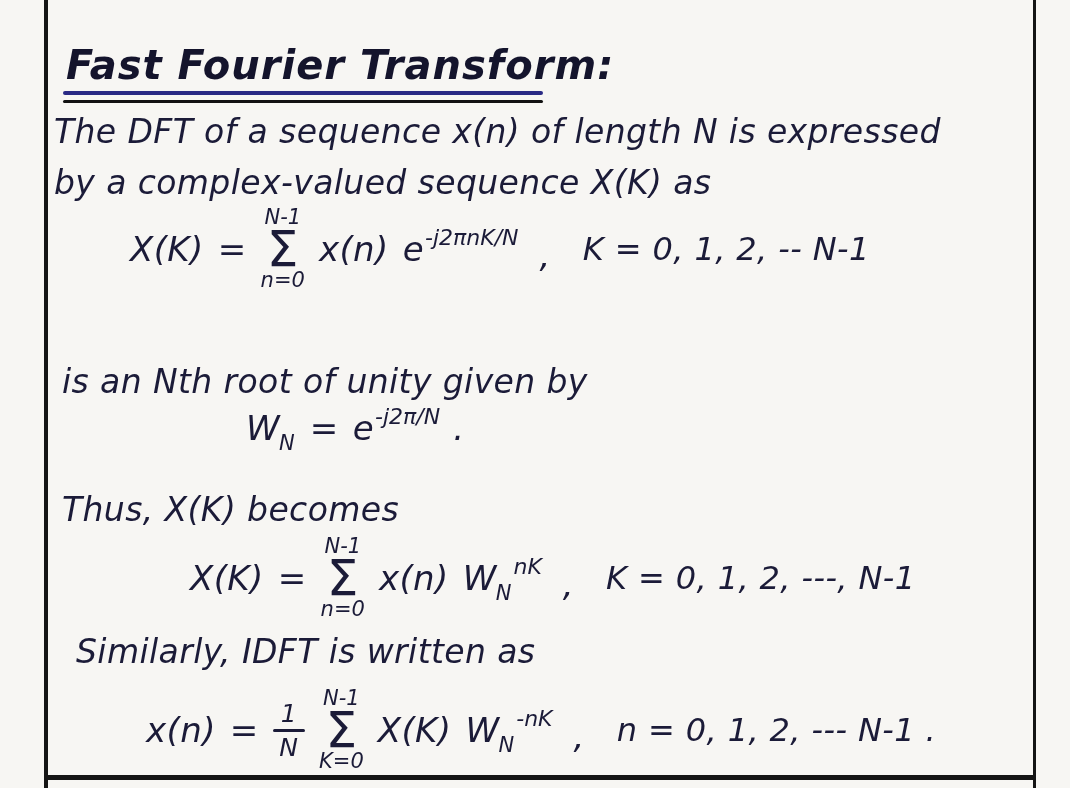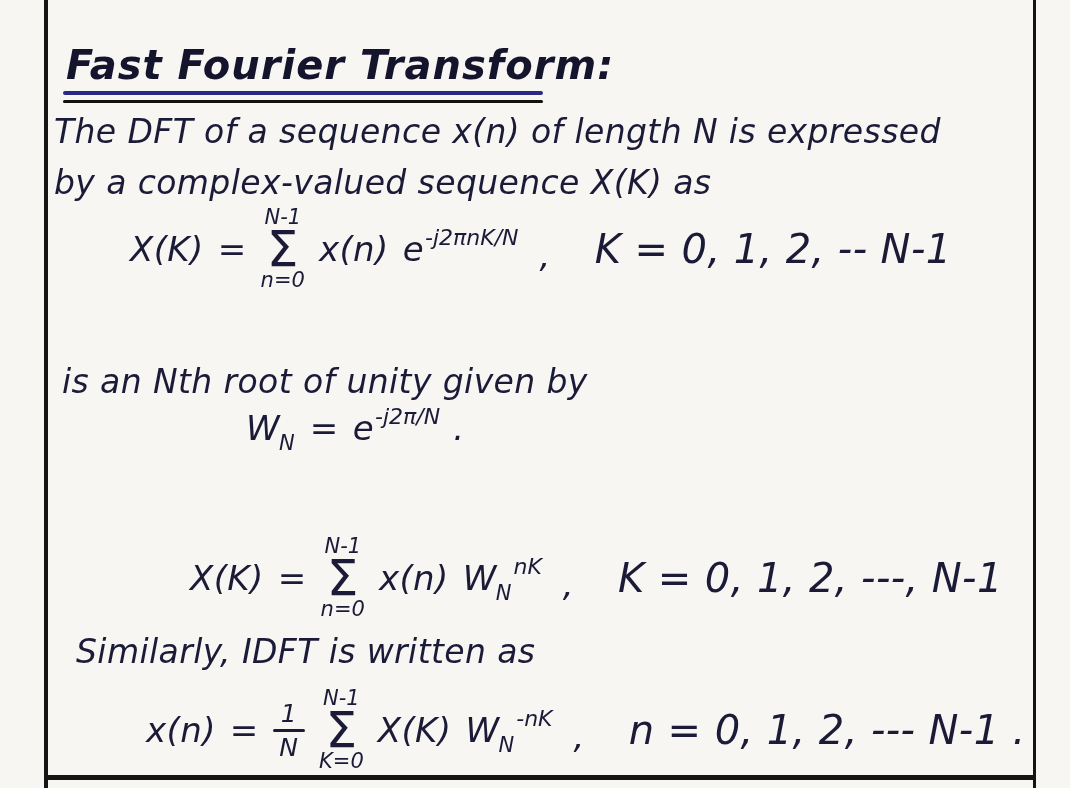--- a/index.html
+++ b/index.html
@@ -39,21 +39,21 @@
   .eq{display:flex;align-items:center;gap:14px;font-size:34px;}
   .sum{display:inline-flex;flex-direction:column;align-items:center;line-height:1;}
   .sum .lim{font-size:21px;letter-spacing:0;}
   .sum .sig{font-size:50px;line-height:.85;font-style:normal;}
   .frac{display:inline-flex;flex-direction:column;align-items:center;line-height:1;}
   .frac .num{font-size:25px;padding:0 8px 3px;}
   .frac .bar{height:3px;background:var(--ink);width:100%;border-radius:2px;}
   .frac .den{font-size:25px;padding-top:3px;}
   .supe{font-size:22px;position:relative;top:-16px;left:1px;letter-spacing:0;}
   .sube{font-size:21px;position:relative;top:10px;left:-1px;letter-spacing:0;}
-  .range{font-size:40px;margin-left:30px;}
+  .range{font-size:32px;margin-left:18px;}
   .comma{font-size:34px;position:relative;top:6px;margin-left:8px;}
 </style>
 </head>
 <body>
 
 <div class="canvas">
   <div class="frame-left"></div>
   <div class="frame-right"></div>
   <div class="frame-bottom"></div>
 
@@ -82,20 +82,21 @@
 
   <div class="abs text-line" style="left:62px;top:362px;">is an Nth root of unity given by</div>
 
   <div class="abs eq" style="left:246px;top:400px;height:56px;justify-content:center;">
     <span><span>W</span><span class="sube">N</span></span>
     <span>=</span>
     <span><span>e</span><span class="supe">-j2π/N</span></span>
     <span>.</span>
   </div>
 
+  <div class="abs text-line" style="left:62px;top:490px;">Thus, X(K) becomes</div>
 
   <div class="abs eq" style="left:190px;top:532px;height:92px;">
     <span>X(K)</span>
     <span>=</span>
     <span class="sum">
       <span class="lim">N-1</span>
       <span class="sig">Σ</span>
       <span class="lim">n=0</span>
     </span>
     <span>x(n)</span>

